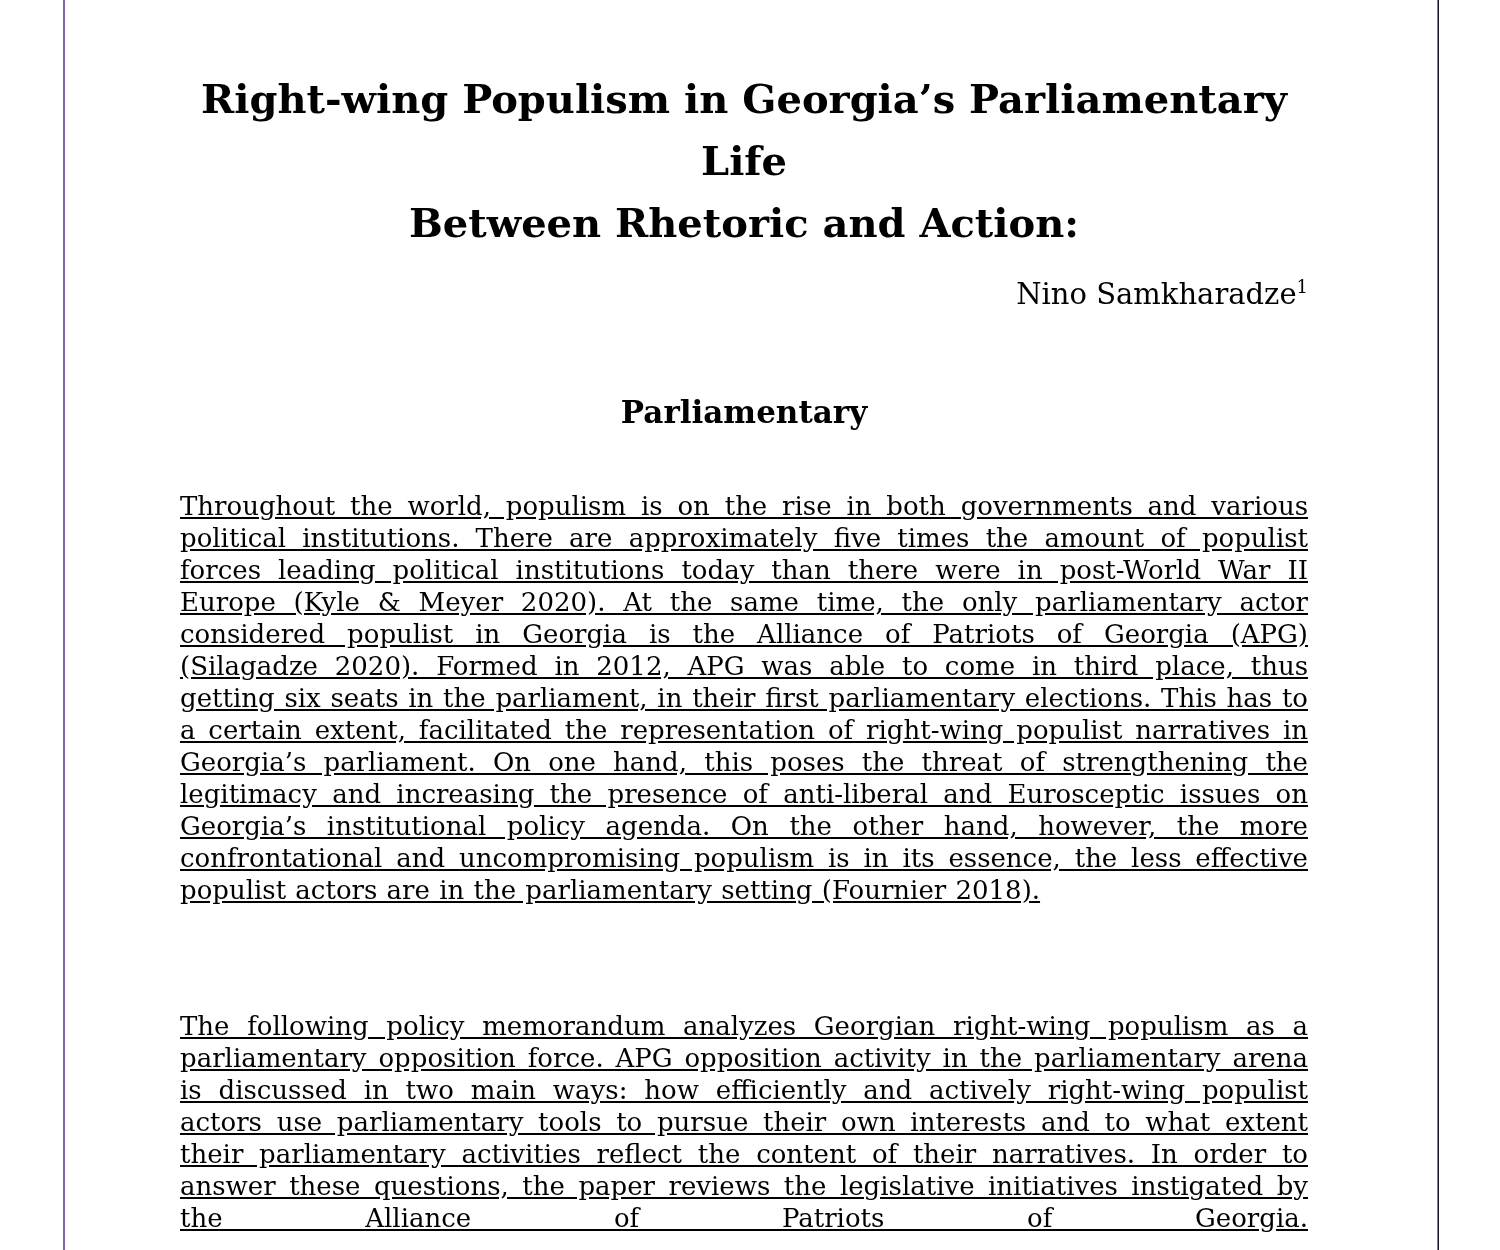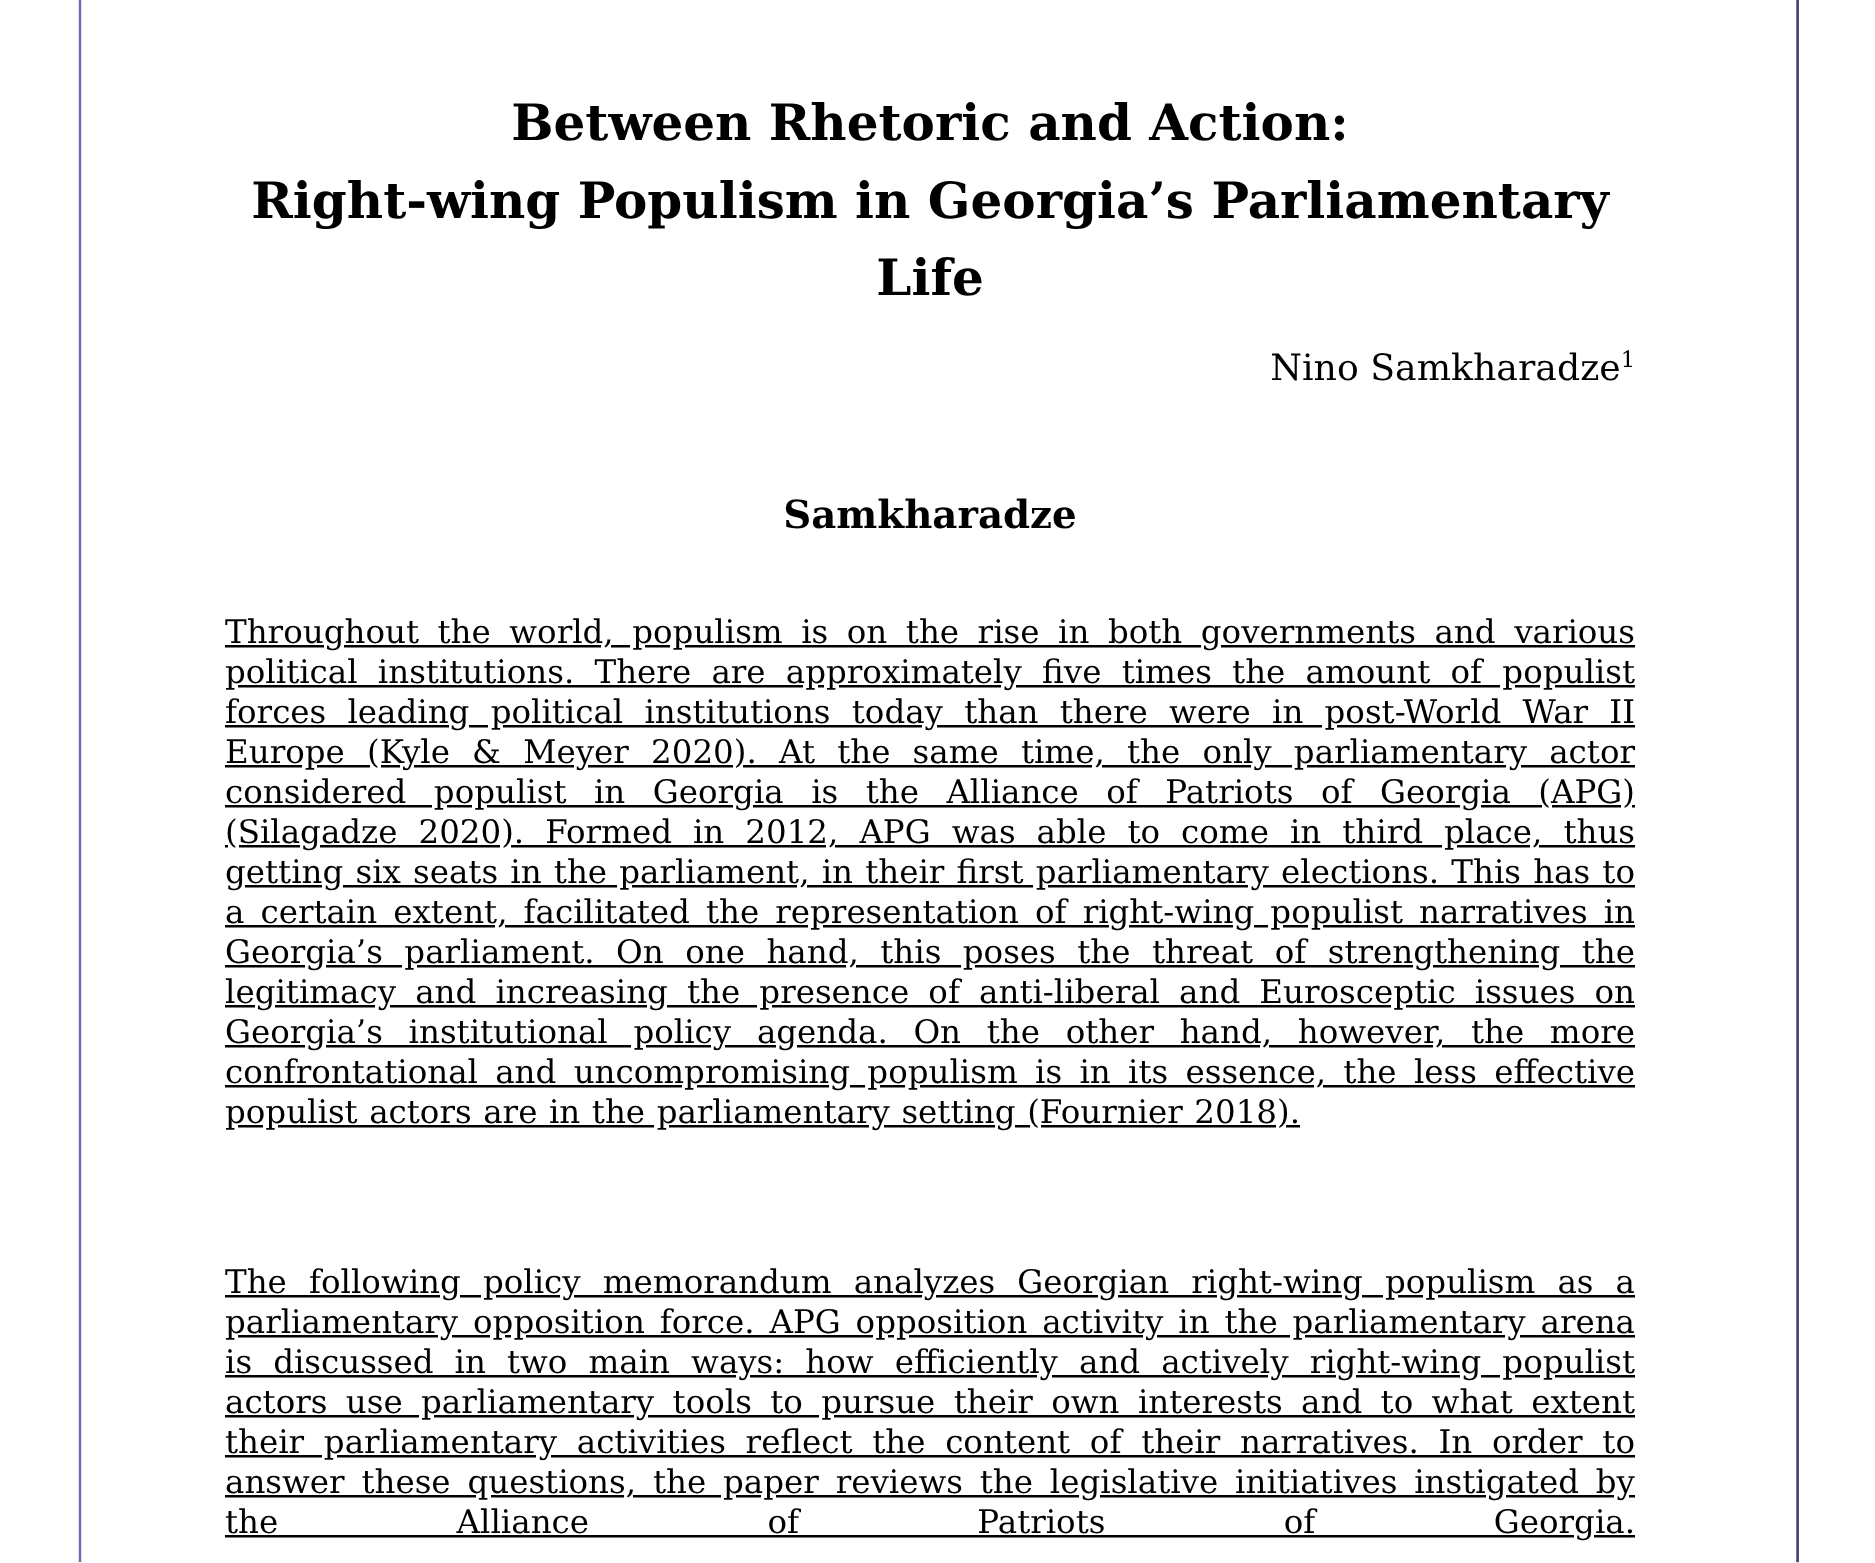--- a/index.html
+++ b/index.html
@@ -98,26 +98,26 @@
 <body>
 
 <div class="page">
 
   <div class="rule-left"></div>
   <div class="rule-right"></div>
 
   <div class="content">
 
     <h1 class="paper-title">
+      <span class="title-line">Right-wing Populism in Georgia’s Parliamentary Life</span>
       <span class="title-line">Between Rhetoric and Action:</span>
-      <span class="title-line">Right-wing Populism in Georgia’s Parliamentary Life</span>
     </h1>
 
     <div class="author-byline"><span>Nino Samkharadze</span><sup>1</sup></div>
 
-    <h2 class="section-heading">Samkharadze</h2>
+    <h2 class="section-heading">Parliamentary</h2>
 
     <p class="body-paragraph para-1">Throughout the world, populism is on the rise in both governments and various political institutions. There are approximately five times the amount of populist forces leading political institutions today than there were in post-World War II Europe (Kyle &amp; Meyer 2020). At the same time, the only parliamentary actor considered populist in Georgia is the Alliance of Patriots of Georgia (APG) (Silagadze 2020). Formed in 2012, APG was able to come in third place, thus getting six seats in the parliament, in their first parliamentary elections. This has to a certain extent, facilitated the representation of right-wing populist narratives in Georgia’s parliament. On one hand, this poses the threat of strengthening the legitimacy and increasing the presence of anti-liberal and Eurosceptic issues on Georgia’s institutional policy agenda.  On the other hand, however, the more confrontational and uncompromising populism is in its essence, the less effective populist actors are in the parliamentary setting (Fournier 2018).</p>
 
     <p class="body-paragraph para-2">The following policy memorandum analyzes Georgian right-wing populism as a parliamentary opposition force. APG opposition activity in the parliamentary arena is discussed in two main ways: how efficiently and actively right-wing populist actors use parliamentary tools to pursue their own interests and to what extent their parliamentary activities reflect the content of their narratives. In order to answer these questions, the paper reviews the legislative initiatives instigated by the Alliance of Patriots of Georgia.</p>
 
   </div>
 </div>
 
 </body></html>

